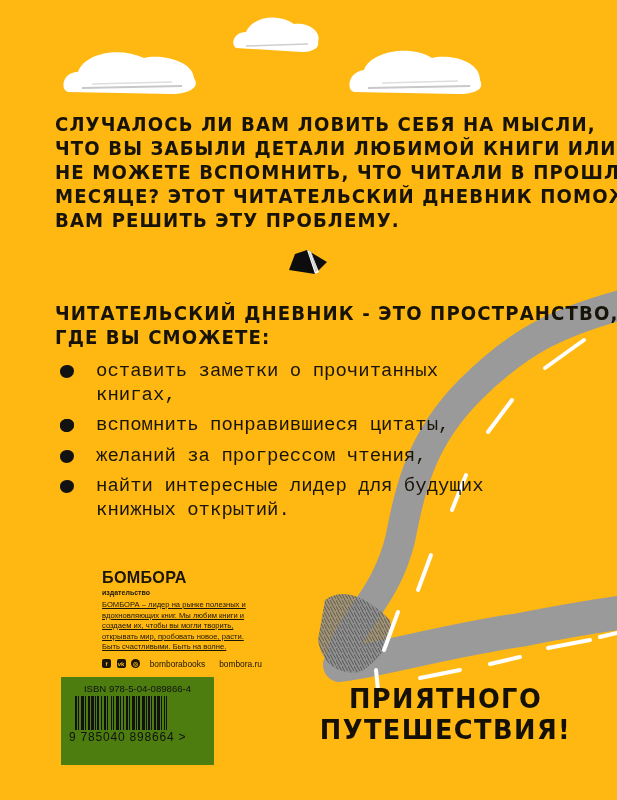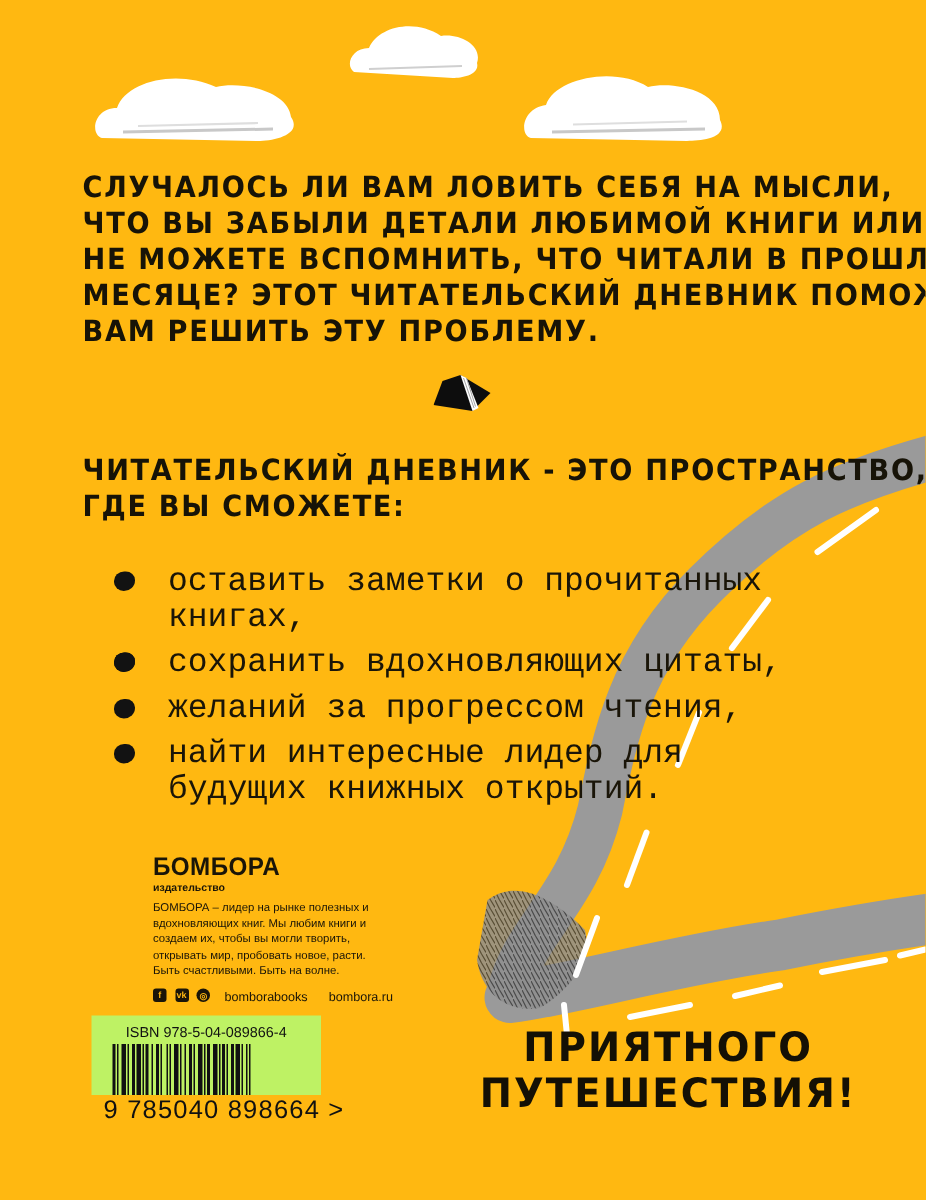--- a/index.html
+++ b/index.html
@@ -24,47 +24,47 @@
     .book-icon { position: absolute; left: 289px; top: 250px; }
     .lead {
       position: absolute; left: 55px; top: 302px; width: 520px;
       font-weight: 900; font-size: 19.5px; line-height: 24px;
       letter-spacing: 1.2px; text-transform: uppercase; color: #171307;
       transform: scaleX(0.93); transform-origin: left top;
     }
     .lead div { white-space: nowrap; }
     .bullets {
       position: absolute; left: 60px; top: 360px; width: 460px;
-      list-style: none; margin: 16px; padding: 0;
-      font-family: "Liberation Mono", monospace; font-size: 22px;
+      list-style: none; margin: 0; padding: 0;
+      font-family: "Liberation Mono", monospace; font-size: 19px;
       line-height: 23.5px; color: #1a1508;
     }
     .bullets li { position: relative; padding-left: 36px; margin-bottom: 7px; }
     .bullets li .dot {
       position: absolute; left: 0; top: 5px; width: 14px; height: 13px;
       background: #121212; border-radius: 50% 45% 55% 48%;
     }
     .pub { position: absolute; left: 59px; top: 569px; width: 160px; color: #1a1508; margin-left: 43px; }
     .pub .logo { font-family: "Liberation Sans", sans-serif; font-weight: 700; font-size: 17px; letter-spacing: 0.3px; line-height: 18px; transform: scaleX(0.95); transform-origin: left; }
     .pub .sub { font-family: "Liberation Sans", sans-serif; font-weight: 700; font-size: 7px; line-height: 9px; margin-top: 1px; }
-    .pub .desc { font-family: "Liberation Sans", sans-serif; font-size: 7.6px; line-height: 10.5px; margin-top: 3px; }
+    .pub .desc { font-family: "Liberation Sans", sans-serif; font-size: 7.6px; line-height: 10.5px; margin-top: 3px; text-decoration: underline; }
     .pub .social { display: flex; align-items: center; margin-top: 6px; font-family: "Liberation Sans", sans-serif; font-size: 8.4px; justify-content: space-between; }
     .pub .social .ic { width: 9px; height: 9px; background: #1a1508; border-radius: 2px; margin-right: 1.5px; color: #FFB811; font-size: 6px; font-weight: 700; display: flex; align-items: center; justify-content: center; }
     .pub .social .ic.round { border-radius: 50%; }
     .pub .social .handle { margin-left: 4px; }
     .pub .social .site { margin-left: 10px; }
     .isbn {
-      position: absolute; left: 61px; top: 677px; width: 153px; height: 53px;
-      background: #bef264; box-sizing: border-box; padding: 6px 8px 0 8px;
+      position: absolute; left: 61px; top: 677px; width: 153px; height: 88px;
+      background: #4d7c0f; box-sizing: border-box; padding: 6px 8px 0 8px;
       font-family: "Liberation Sans", sans-serif; color: #111;
     }
     .isbn .label { font-size: 9.6px; text-align: center; line-height: 11px; }
     .isbn .bars { display: flex; height: 34px; margin: 2px 0 0 6px; }
     .isbn .bars span { background: #111; height: 100%; }
-    .isbn .digits { position: absolute; left: 8px; top: 53px; font-size: 17px; letter-spacing: 0.8px; white-space: pre; }
+    .isbn .digits { position: absolute; left: 8px; top: 53px; font-size: 12px; letter-spacing: 0.8px; white-space: pre; }
     .slogan {
       position: absolute; left: 303px; top: 683px; width: 300px;
       font-weight: 900; font-size: 27px; line-height: 31px;
       letter-spacing: 1.5px; text-transform: uppercase; color: #141005;
       text-align: center; transform: scaleX(0.95); transform-origin: left top;
     }
     .slogan div { white-space: nowrap; }
   </style>
 </head>
 <body>
@@ -127,21 +127,21 @@
 </svg>
 
 <div class="lead">
   <div>Читательский дневник - это пространство,</div>
   <div>где вы сможете:</div>
 </div>
 
 <ul class="bullets">
   <li><span class="dot"></span><span>оставить заметки о прочитанных книгах,</span></li>
   <li><span class="dot"></span></li>
-  <li><span class="dot"></span><span>сохранить вдохновляющих цитаты,</span></li>
+  <li><span class="dot"></span><span>вспомнить понравившиеся цитаты,</span></li>
   <li><span class="dot"></span><span>желаний за прогрессом чтения,</span></li>
   <li><span class="dot"></span><span>найти интересные лидер для будущих книжных открытий.</span></li>
 </ul>
 
 <div class="pub">
   <div class="logo">БОМБОРА</div>
   <div class="sub">издательство</div>
   <div class="desc">БОМБОРА – лидер на рынке полезных и вдохновляющих книг. Мы любим книги и создаем их, чтобы вы могли творить, открывать мир, пробовать новое, расти. Быть счастливыми. Быть на волне.</div>
   <div class="social">
     <span class="ic">f</span>

